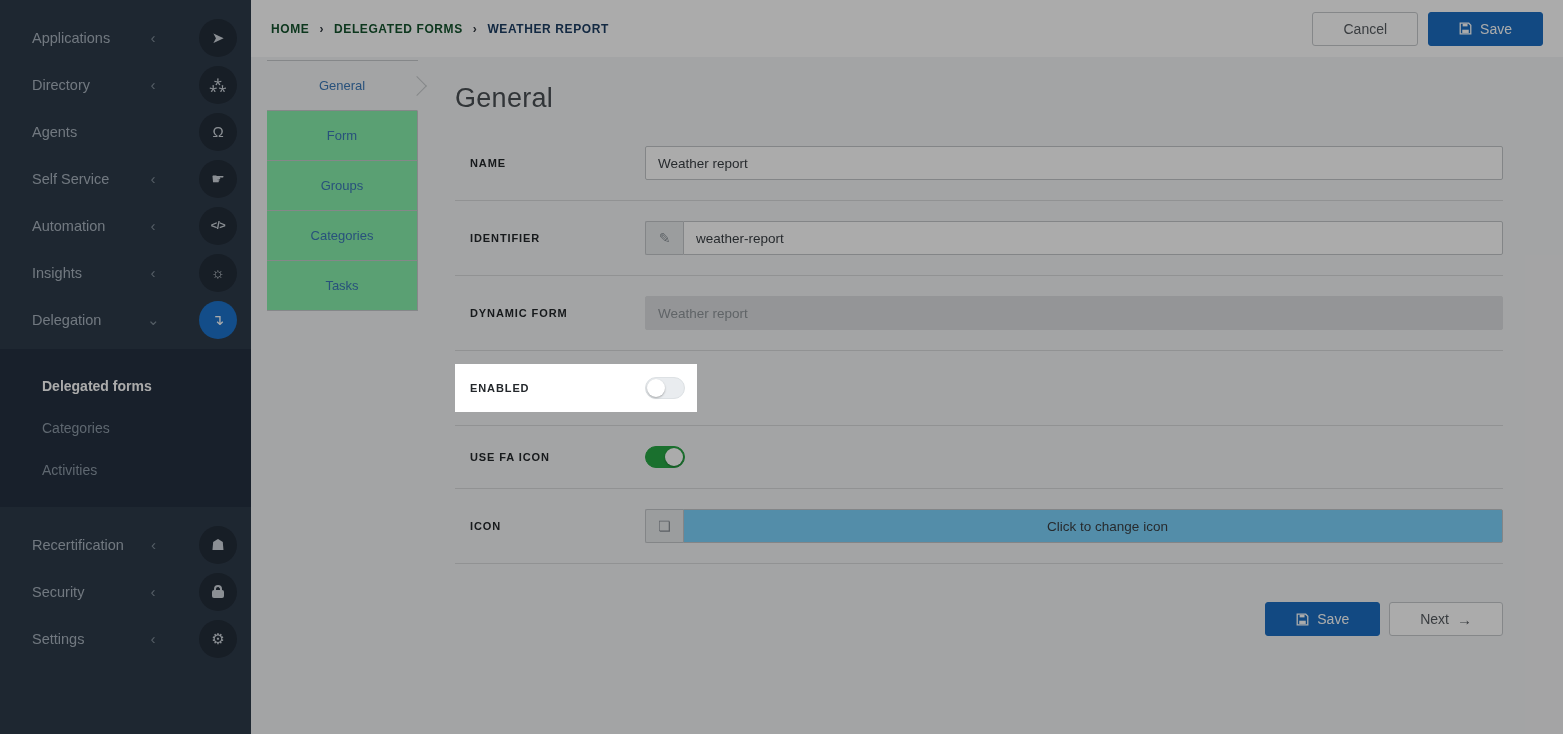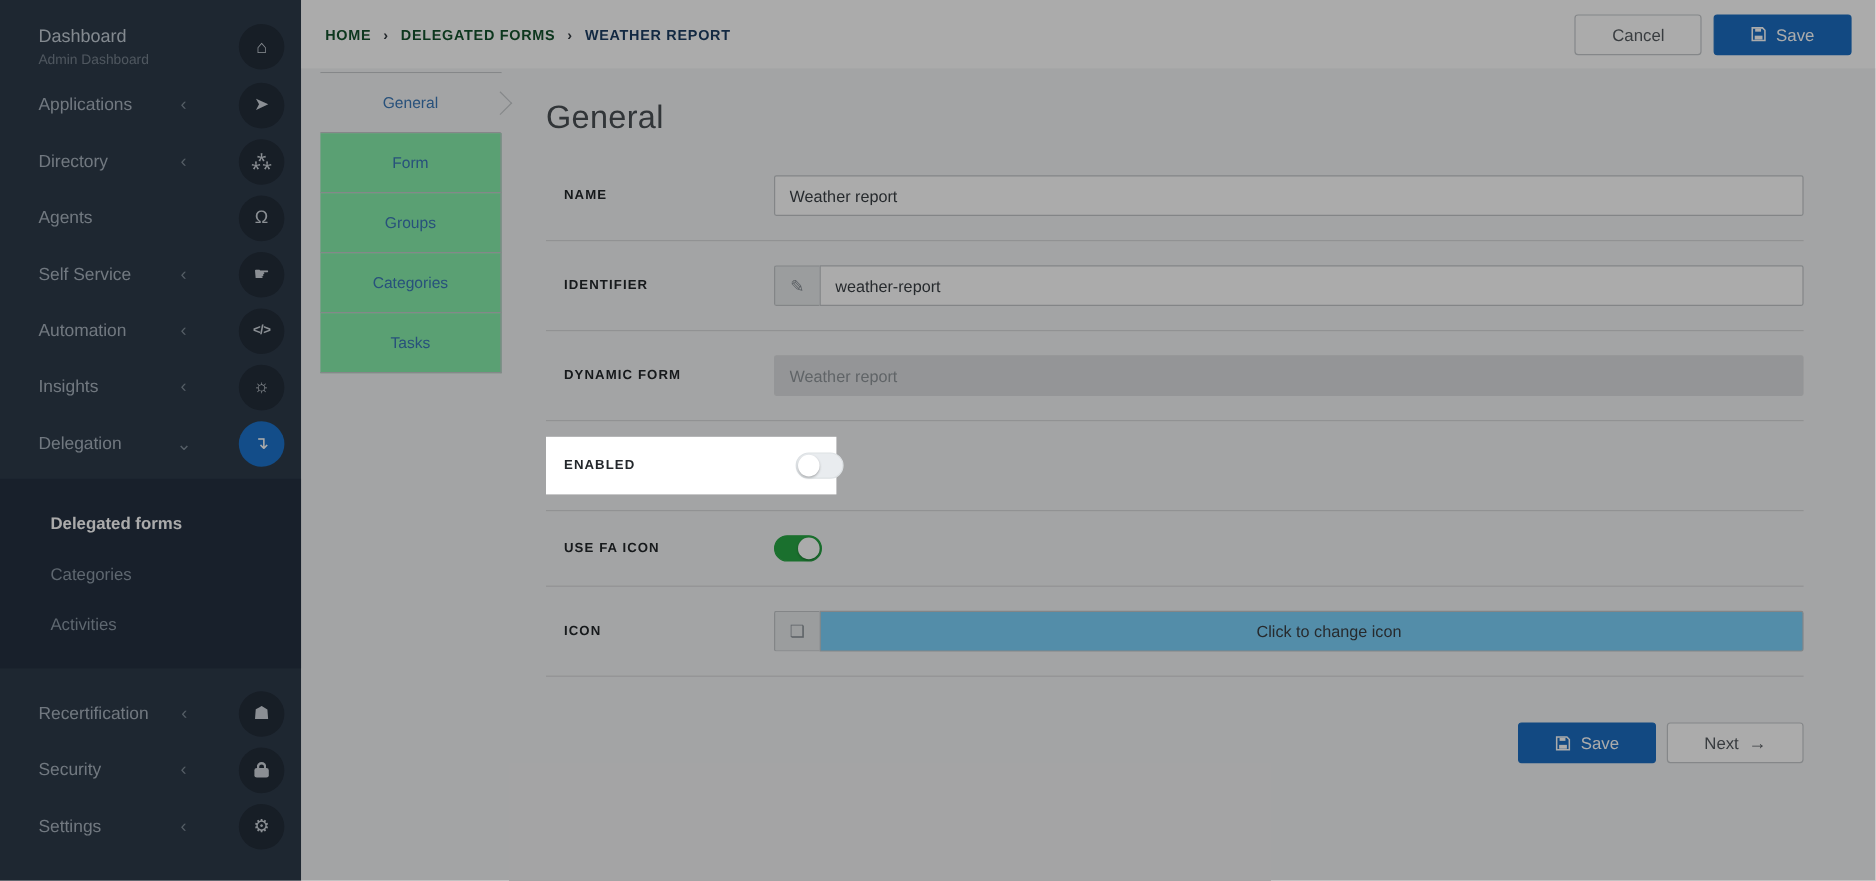--- a/index.html
+++ b/index.html
@@ -87,42 +87,35 @@
   .toggle { width:40px; height:22px; border-radius:11px; background:#e9ecef; border:1px solid #dde1e4;
             position:relative; cursor:pointer; flex-shrink:0; }
   .toggle .knob { position:absolute; top:1px; left:1px; width:18px; height:18px; border-radius:50%;
                   background:#fff; box-shadow:0 1px 2px rgba(0,0,0,.3); }
   .toggle.on { background:#28a745; border-color:#28a745; }
   .toggle.on .knob { left:auto; right:1px; }
 
   
   .spotlight { position:relative; z-index:60; background:#ffffff; display:flex; align-items:center;
                width:242px; padding:13px 0 13px 15px; }
-  .spotlight .field-label { width:193px; padding-left:0; }
+  .spotlight .field-label { width:175px; padding-left:0; }
 
   .panel-footer { display:flex; justify-content:flex-end; gap:9px; margin-top:38px; }
   .btn .arrow { font-size:15px; }
 
   
   .dim { position:absolute; inset:0; background:rgba(0,0,0,0.33); z-index:50; pointer-events:none; }
 </style>
 </head>
 <body>
 
 <div class="app">
 
   <aside class="sidebar">
 
-    <div class="side-dashboard">
-      <div class="dash-text">
-        <div class="dash-label">Dashboard</div>
-        <div class="dash-sub">Admin Dashboard</div>
-      </div>
-      <span class="nav-circle">⌂</span>
-    </div>
 
     <div class="nav-item">
       <span class="nav-label">Applications</span>
       <span class="nav-chev">‹</span>
       <span class="nav-circle">➤</span>
     </div>
 
     <div class="nav-item">
       <span class="nav-label">Directory</span>
       <span class="nav-chev">‹</span>

